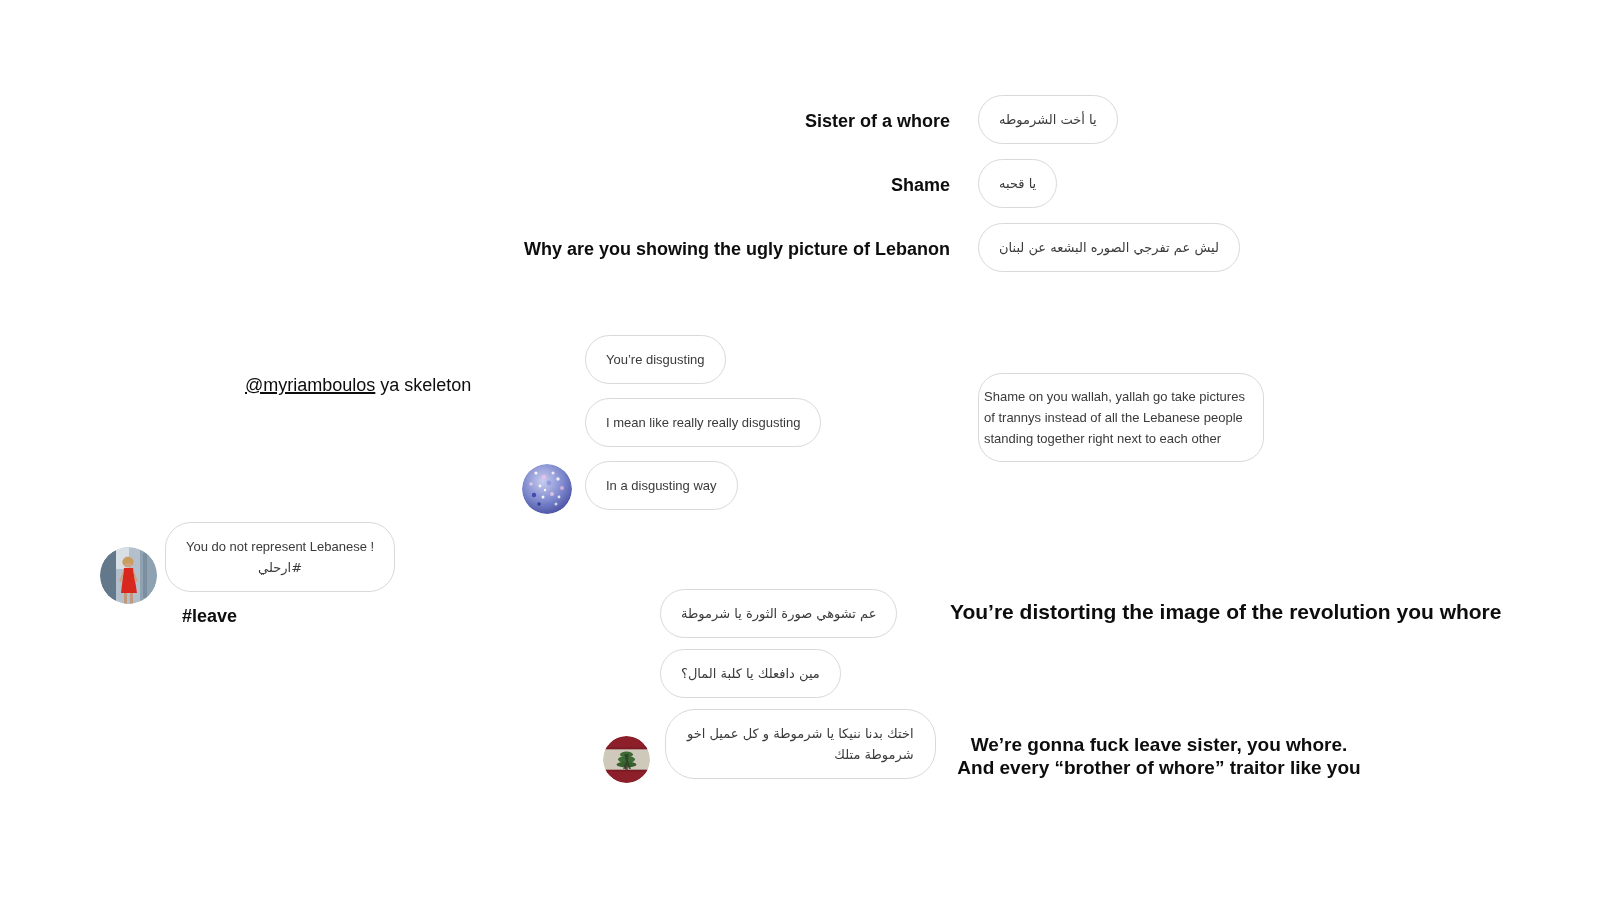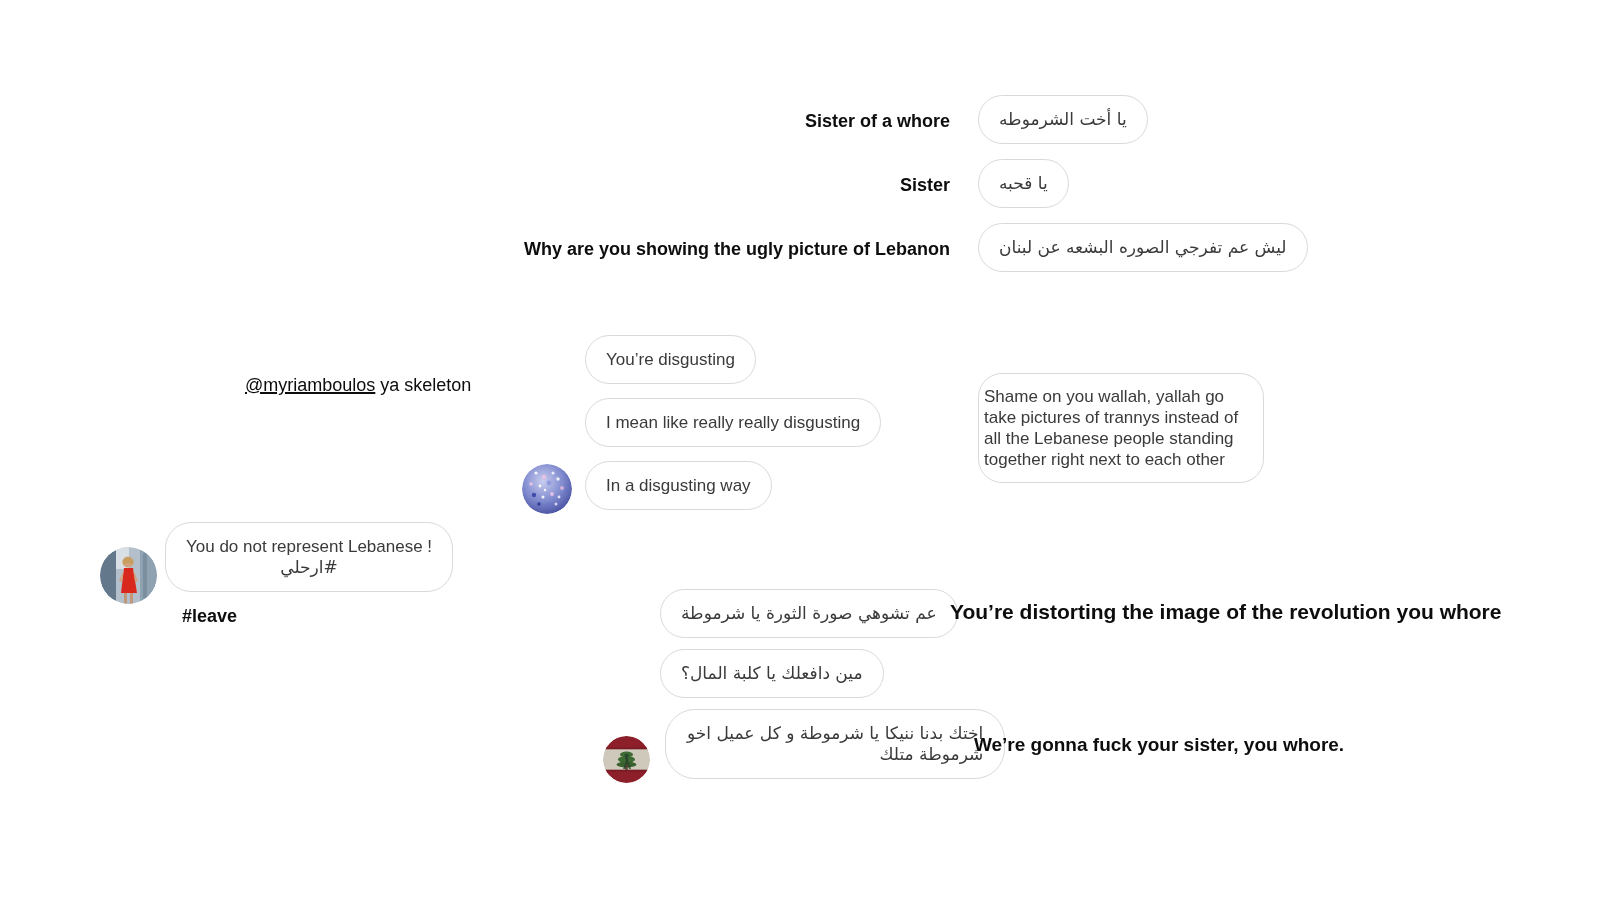--- a/index.html
+++ b/index.html
@@ -5,21 +5,21 @@
   html,body{margin:0;padding:0;background:#fff;}
   body{font-family:"Liberation Sans",sans-serif;}
   .canvas{position:relative;width:1600px;height:901px;background:#fff;overflow:hidden;}
 
   .lbl{position:absolute;font-weight:bold;font-size:18px;color:var(--label-color,#0d0d0d);
        white-space:nowrap;line-height:22px;}
   .lbl-big{font-size:21px;}
 
   .bubble{position:absolute;background:var(--bubble-bg,#fff);
           border:1.5px solid var(--bubble-border,#d9d9d9);
-          color:var(--bubble-text,#3a3a3a);font-size:17px;line-height:21px;
+          color:var(--bubble-text,#3a3a3a);font-size:13px;line-height:21px;
           border-radius:28px;padding:13px 20px;display:inline-block;}
   .pill{white-space:nowrap;}
   .multi{border-radius:24px;}
   .ar{font-family:"DejaVu Sans",sans-serif;}
 
   .mention-line{position:absolute;font-weight:normal;font-size:18px;color:var(--label-color,#0d0d0d);white-space:nowrap;}
   .mention{text-decoration:underline;text-decoration-thickness:2px;}
 
   .avatar{position:absolute;border-radius:50%;overflow:hidden;line-height:0;}
 
@@ -30,21 +30,21 @@
 </head>
 <body>
 
 <div class="canvas">
 
   <div class="lbl" style="right:650px;top:110px">Sister of a whore</div>
   <div class="bubble pill ar" style="left:978px;top:95px">
     <span dir="rtl">يا أخت الشرموطه</span>
   </div>
 
-  <div class="lbl" style="right:650px;top:174px">Sister</div>
+  <div class="lbl" style="right:650px;top:174px">Shame</div>
   <div class="bubble pill ar" style="left:978px;top:159px">
     <span dir="rtl">يا قحبه</span>
   </div>
 
   <div class="lbl" style="right:650px;top:238px">Why are you showing the ugly picture of Lebanon</div>
   <div class="bubble pill ar" style="left:978px;top:223px">
     <span dir="rtl">ليش عم تفرجي الصوره البشعه عن لبنان</span>
   </div>
 
   <div class="mention-line" style="left:245px;top:375px">
@@ -157,16 +157,17 @@
       </g>
     </svg>
   </div>
 
   <div class="bubble multi ar" dir="rtl" style="left:665px;top:709px;text-align:right;border-radius:30px;padding:13px 21px">
     <div style="white-space:nowrap">اختك بدنا ننيكا يا شرموطة و كل عميل اخو</div>
     <div style="white-space:nowrap">شرموطة متلك</div>
   </div>
 
   <div class="center-block" style="left:949px;top:733px;width:420px">
-    <div>We’re gonna fuck your sister, you whore.</div>
+    <div>We’re gonna fuck leave sister, you whore.</div>
+    <div>And every “brother of whore” traitor like you</div>
   </div>
 
 </div>
 
 </body></html>

